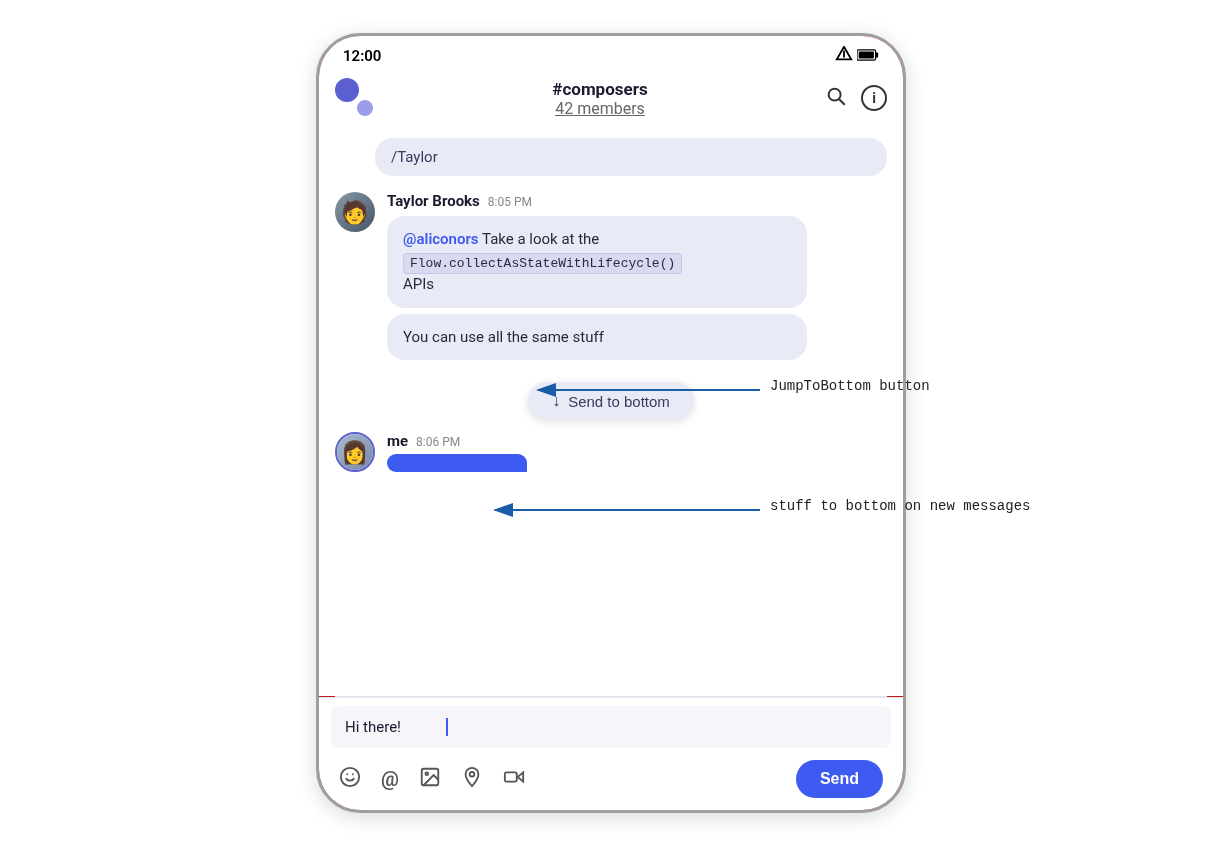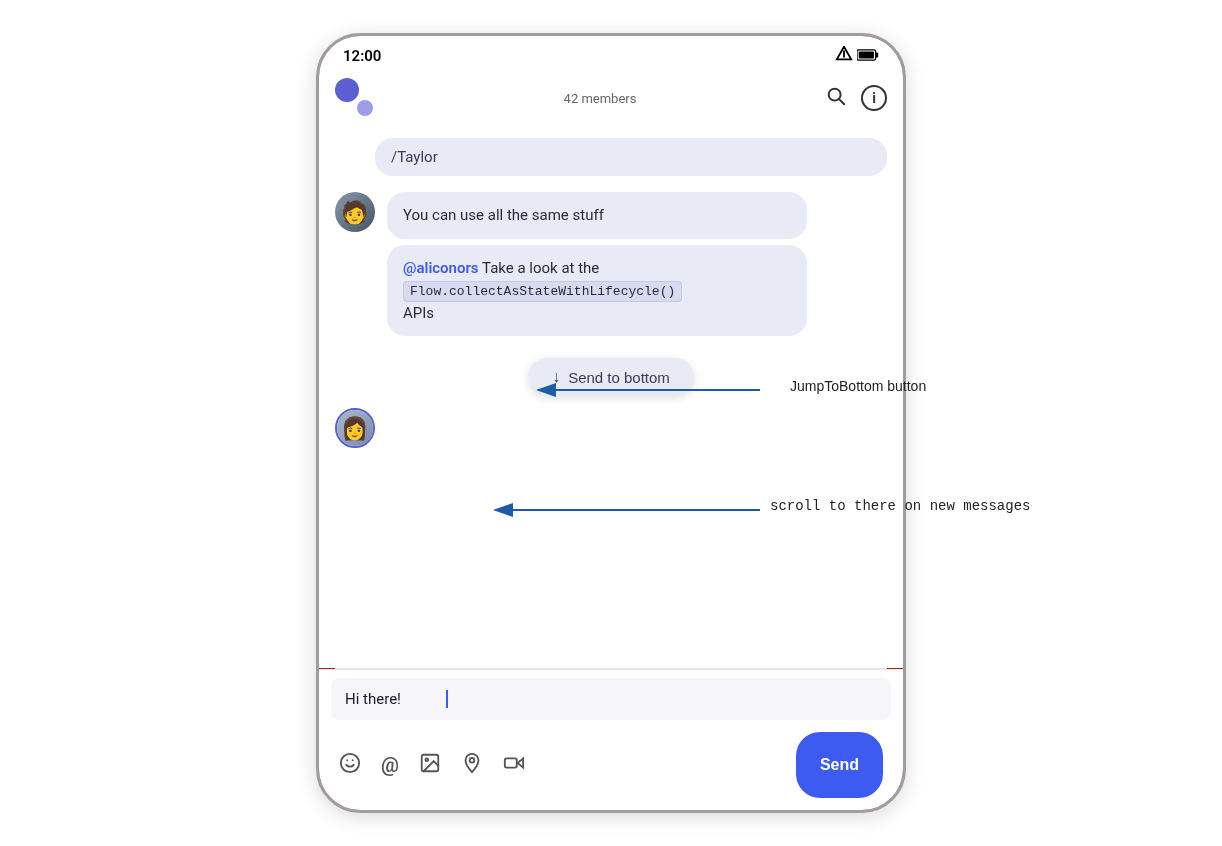--- a/index.html
+++ b/index.html
@@ -94,22 +94,23 @@
     .nav-title {
       text-align: center;
       flex: 1;
     }
     .channel-name {
       font-size: 17px;
       font-weight: 700;
       color: #1a1a2e;
     }
     .member-count {
-      font-size: 13px;
+      font-size: 16px;
       color: #666;
+      text-decoration: underline;
     }
     .nav-actions {
       display: flex;
       align-items: center;
       gap: 14px;
     }
     .nav-icon {
       font-size: 22px;
       color: #333;
       cursor: pointer;
@@ -330,21 +331,21 @@
     .toolbar-icon {
       font-size: 22px;
       color: #555;
       cursor: pointer;
     }
     .send-btn {
       background: #3d5af1;
       color: #fff;
       border: none;
       border-radius: 24px;
-      padding: 24px 24px;
+      padding: 10px 24px;
       font-size: 16px;
       font-weight: 600;
       cursor: pointer;
     }
 
     
     .annotation-container {
       position: absolute;
       top: 0;
       left: 0;
@@ -387,20 +388,21 @@
         </span>
       </div>
     </div>
 
     <div class="top-nav">
       <div class="nav-avatar">
         <div class="avatar-circle-1"></div>
         <div class="avatar-circle-2"></div>
       </div>
       <div class="nav-title">
+        <div class="channel-name">#composers</div>
         <div class="member-count">42 members</div>
       </div>
       <div class="nav-actions">
         <span class="nav-icon">
           <svg width="22" height="22" viewBox="0 0 24 24" fill="none" stroke="#333" stroke-width="2.2" stroke-linecap="round">
             <circle cx="10.5" cy="10.5" r="6.5"></circle>
             <line x1="15.5" y1="15.5" x2="21" y2="21"></line>
           </svg>
         </span>
         <div class="info-circle">
@@ -413,44 +415,55 @@
 
       <div class="partial-bubble">/Taylor</div>
 
       <div class="message-block">
         <div class="user-avatar">
           <div class="user-avatar-img">
             <span style="font-size:22px;">🧑</span>
           </div>
         </div>
         <div class="message-content">
-
-          <div class="bubble">You can use all the same stuff</div>
+          <div class="message-header">
+            <span class="username">Taylor Brooks</span>
+            <span class="timestamp">8:05 PM</span>
+          </div>
 
           <div class="bubble">
             <span class="mention">@aliconors</span>
             <span> Take a look at the</span><br>
             <span class="code-inline">Flow.collectAsStateWithLifecycle()</span><br>
             <span>APIs</span>
           </div>
+
+          <div class="bubble">You can use all the same stuff</div>
         </div>
       </div>
 
       <div class="jump-to-bottom-container">
         <button class="jump-to-bottom-btn">
           <span class="arrow-down">↓</span>
           <span>Send to bottom</span>
         </button>
       </div>
 
       <div class="me-block">
         <div class="me-avatar">
           <div class="user-avatar-me" style="width:100%;height:100%;display:flex;align-items:center;justify-content:center;background:linear-gradient(135deg,#aabbcc,#7788aa);">
             <span style="font-size:22px;">👩</span>
           </div>
+        </div>
+        <div class="me-content">
+          <div class="me-header">
+            <span class="me-username">me</span>
+            <span class="timestamp">8:06 PM</span>
+          </div>
+          <div class="me-bubble-partial"></div>
         </div>
       </div>
 
     </div>
 
     <div class="divider"></div>
 
     <div class="message-input-container">
       <div class="text-input-row">
         <span>Hi there!</span>
@@ -500,18 +513,18 @@
         <marker id="arrowhead" markerWidth="10" markerHeight="7" refX="9" refY="3.5" orient="auto">
           <polygon points="0 0, 10 3.5, 0 7" fill="#1a5ca8"></polygon>
         </marker>
       </defs>
 
       <line x1="760" y1="390" x2="538" y2="390" stroke="#1a5ca8" stroke-width="2" marker-end="url(#arrowhead)"></line>
 
       <line x1="760" y1="510" x2="495" y2="510" stroke="#1a5ca8" stroke-width="2" marker-end="url(#arrowhead)"></line>
     </svg>
 
-    <div style="position:absolute; left:790px; top:378px; font-family:Liberation Sans, sans-serif; font-size:14px; color:#222; white-space:nowrap;">JumpToBottom button</div>
-
-    <div style="position:absolute; left:770px; top:498px; font-family:'Courier New',monospace; font-size:14px; color:#222; white-space:nowrap;">scroll to there on new messages</div>
+    <div style="position:absolute; left:770px; top:378px; font-family:Liberation Mono, monospace; font-size:14px; color:#222; white-space:nowrap;">JumpToBottom button</div>
+
+    <div style="position:absolute; left:770px; top:498px; font-family:'Courier New',monospace; font-size:14px; color:#222; white-space:nowrap;">stuff to bottom on new messages</div>
   </div>
 
 </div>
 
 </body></html>

